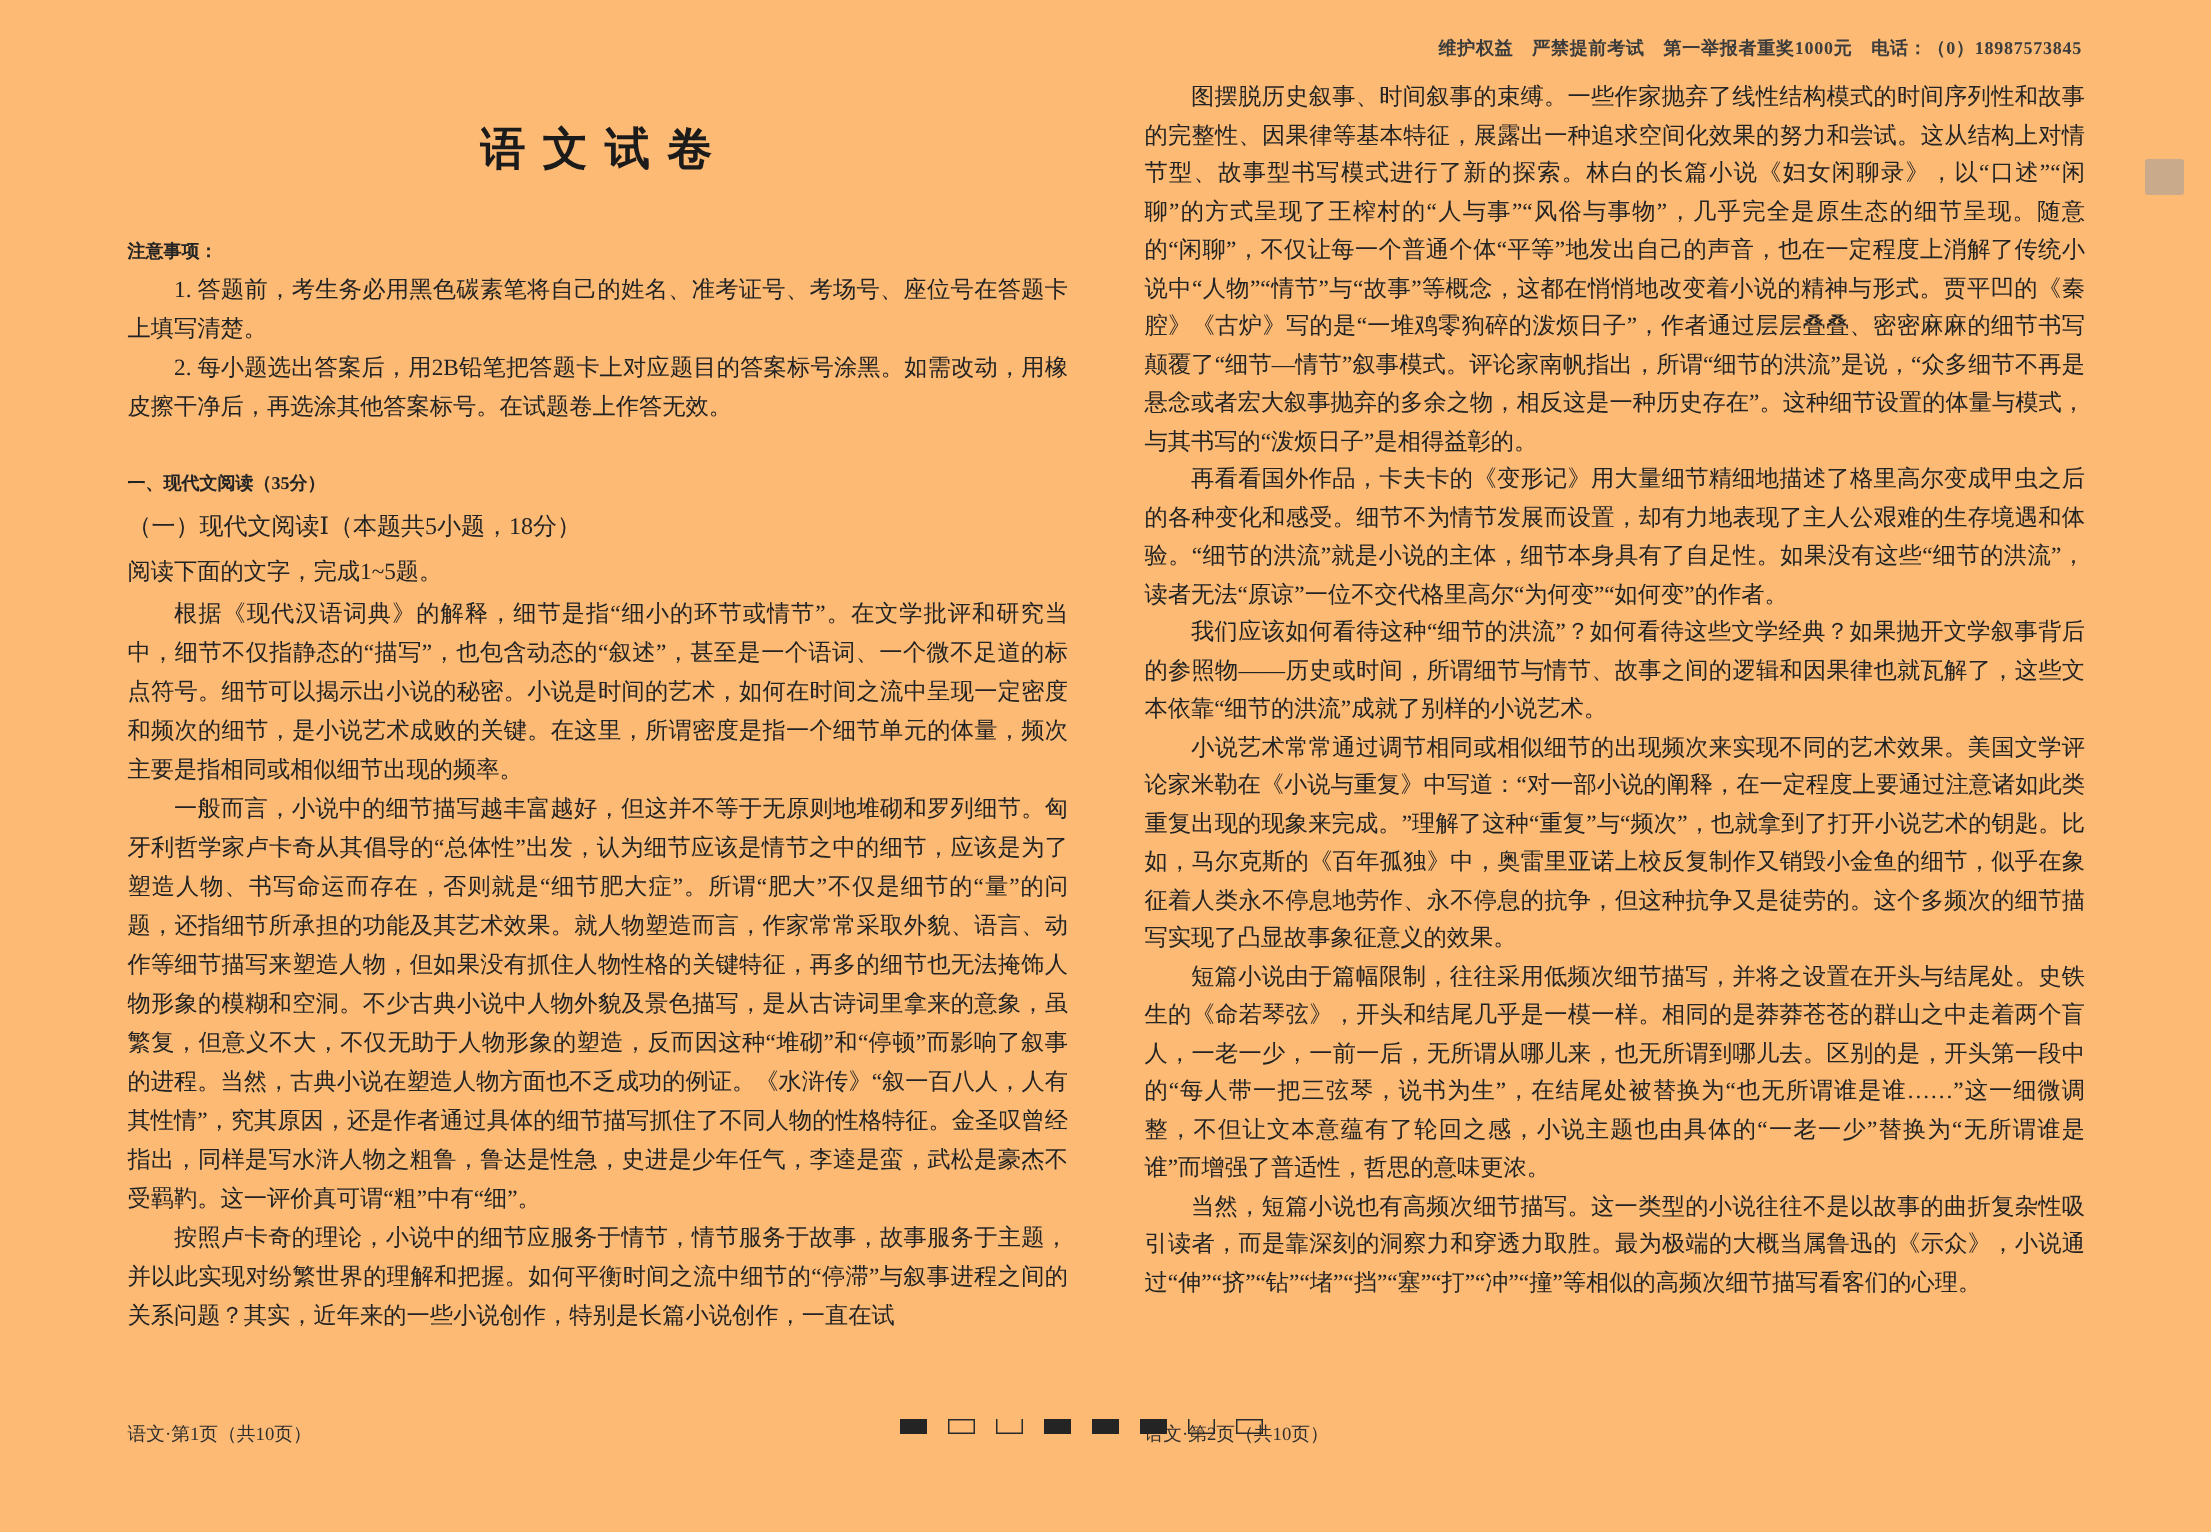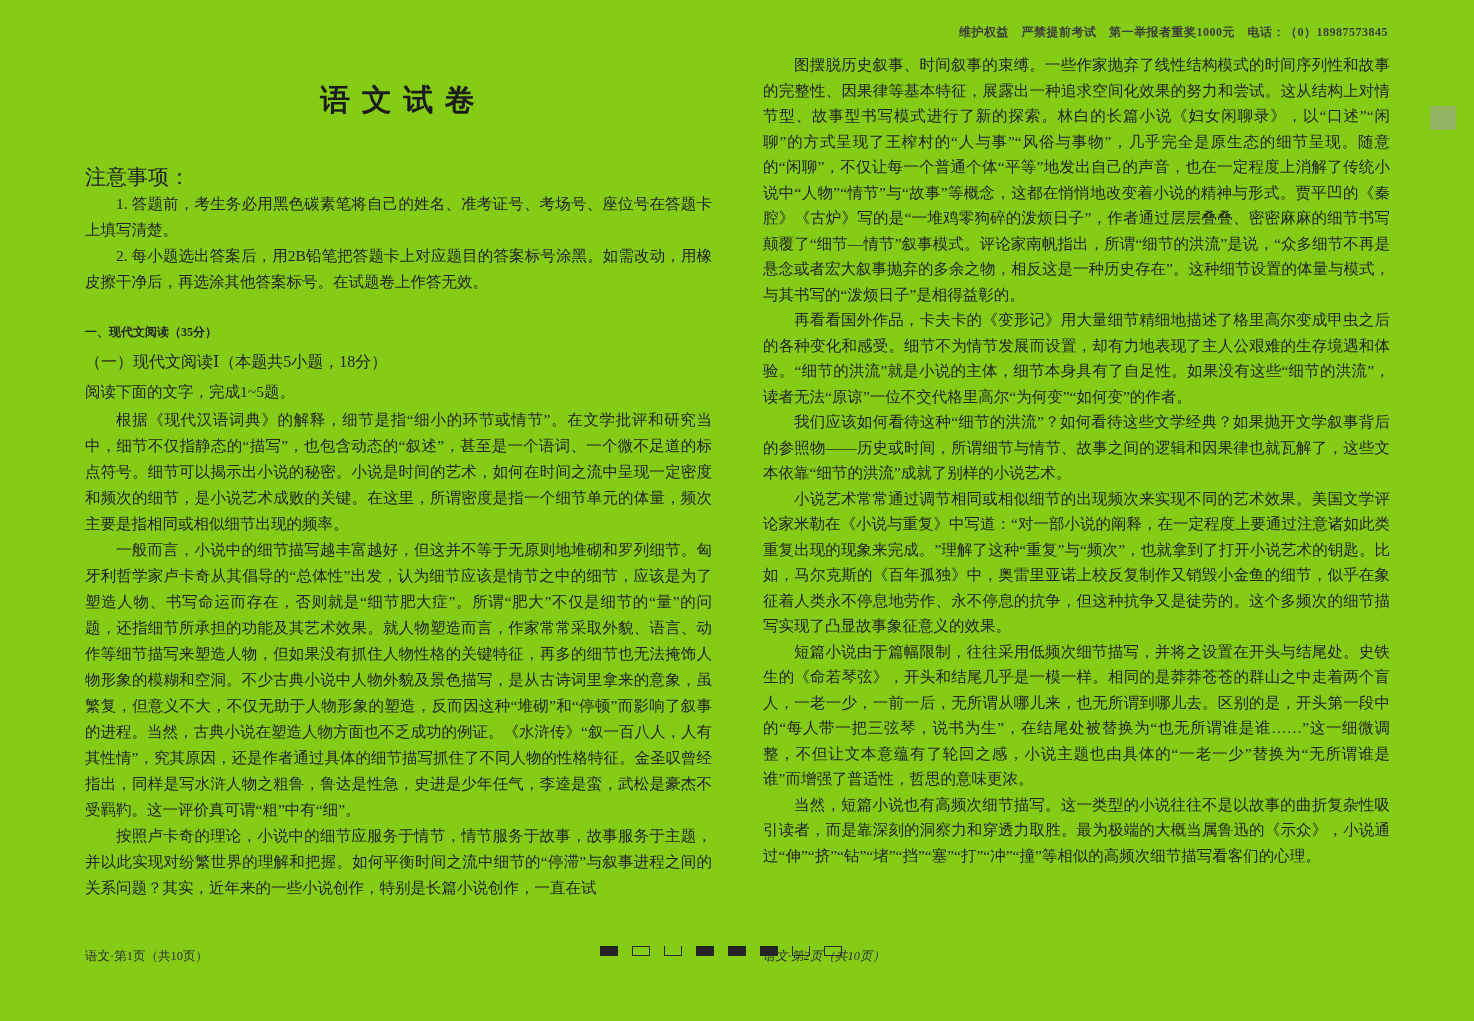--- a/index.html
+++ b/index.html
@@ -4,53 +4,53 @@
 <style>
   * { box-sizing: border-box; }
   html, body { margin: 0; padding: 0; }
   body { background: #d8d8d8; }
 
   .sheet {
     position: relative;
     width: 1474px;
     height: 1021px;
     margin: 0 auto;
-    background: #84cc16;
+    background: #fdba74;
     font-family: "Liberation Serif", "DejaVu Serif", serif;
     color: #232323;
     overflow: hidden;
   }
 
   .top-notice {
     position: absolute;
     top: 24px;
     right: 86px;
     font-size: 12px;
     font-weight: 700;
     color: #3c3c3c;
     letter-spacing: 0.5px;
   }
 
   .page { position: absolute; width: 627px; }
   .page-left  { left: 85px;  top: 60px; }
   .page-right { left: 763px; top: 52px; }
 
   .title {
-    margin: 22px 0 46px 0;
+    margin: 22px 0 36px 0;
     text-align: center;
     font-size: 30px;
     line-height: 36px;
     font-weight: 700;
     letter-spacing: 2px;
     color: #1b1b1b;
   }
 
   .notes-heading {
-    font-weight: 400;
-    font-size: 21px;
+    font-weight: 700;
+    font-size: 12px;
     line-height: 27px;
   }
 
   .note {
     margin: 0;
     font-size: 15.5px;
     line-height: 26px;
     text-indent: 2em;
     text-align: justify;
   }
@@ -83,21 +83,21 @@
 
   .page-footer {
     position: absolute;
     top: 948px;
     width: 627px;
     text-align: left;
     font-size: 12.5px;
     color: #2e2e2e;
   }
   .page-footer-left  { left: 85px; }
-  .page-footer-right { left: 763px; font-style: italic; }
+  .page-footer-right { left: 763px; }
 
   .reg-marks {
     position: absolute;
     top: 946px;
     left: 600px;
     display: flex;
     gap: 14px;
     align-items: center;
   }
   .reg-mark { width: 18px; height: 10px; }

